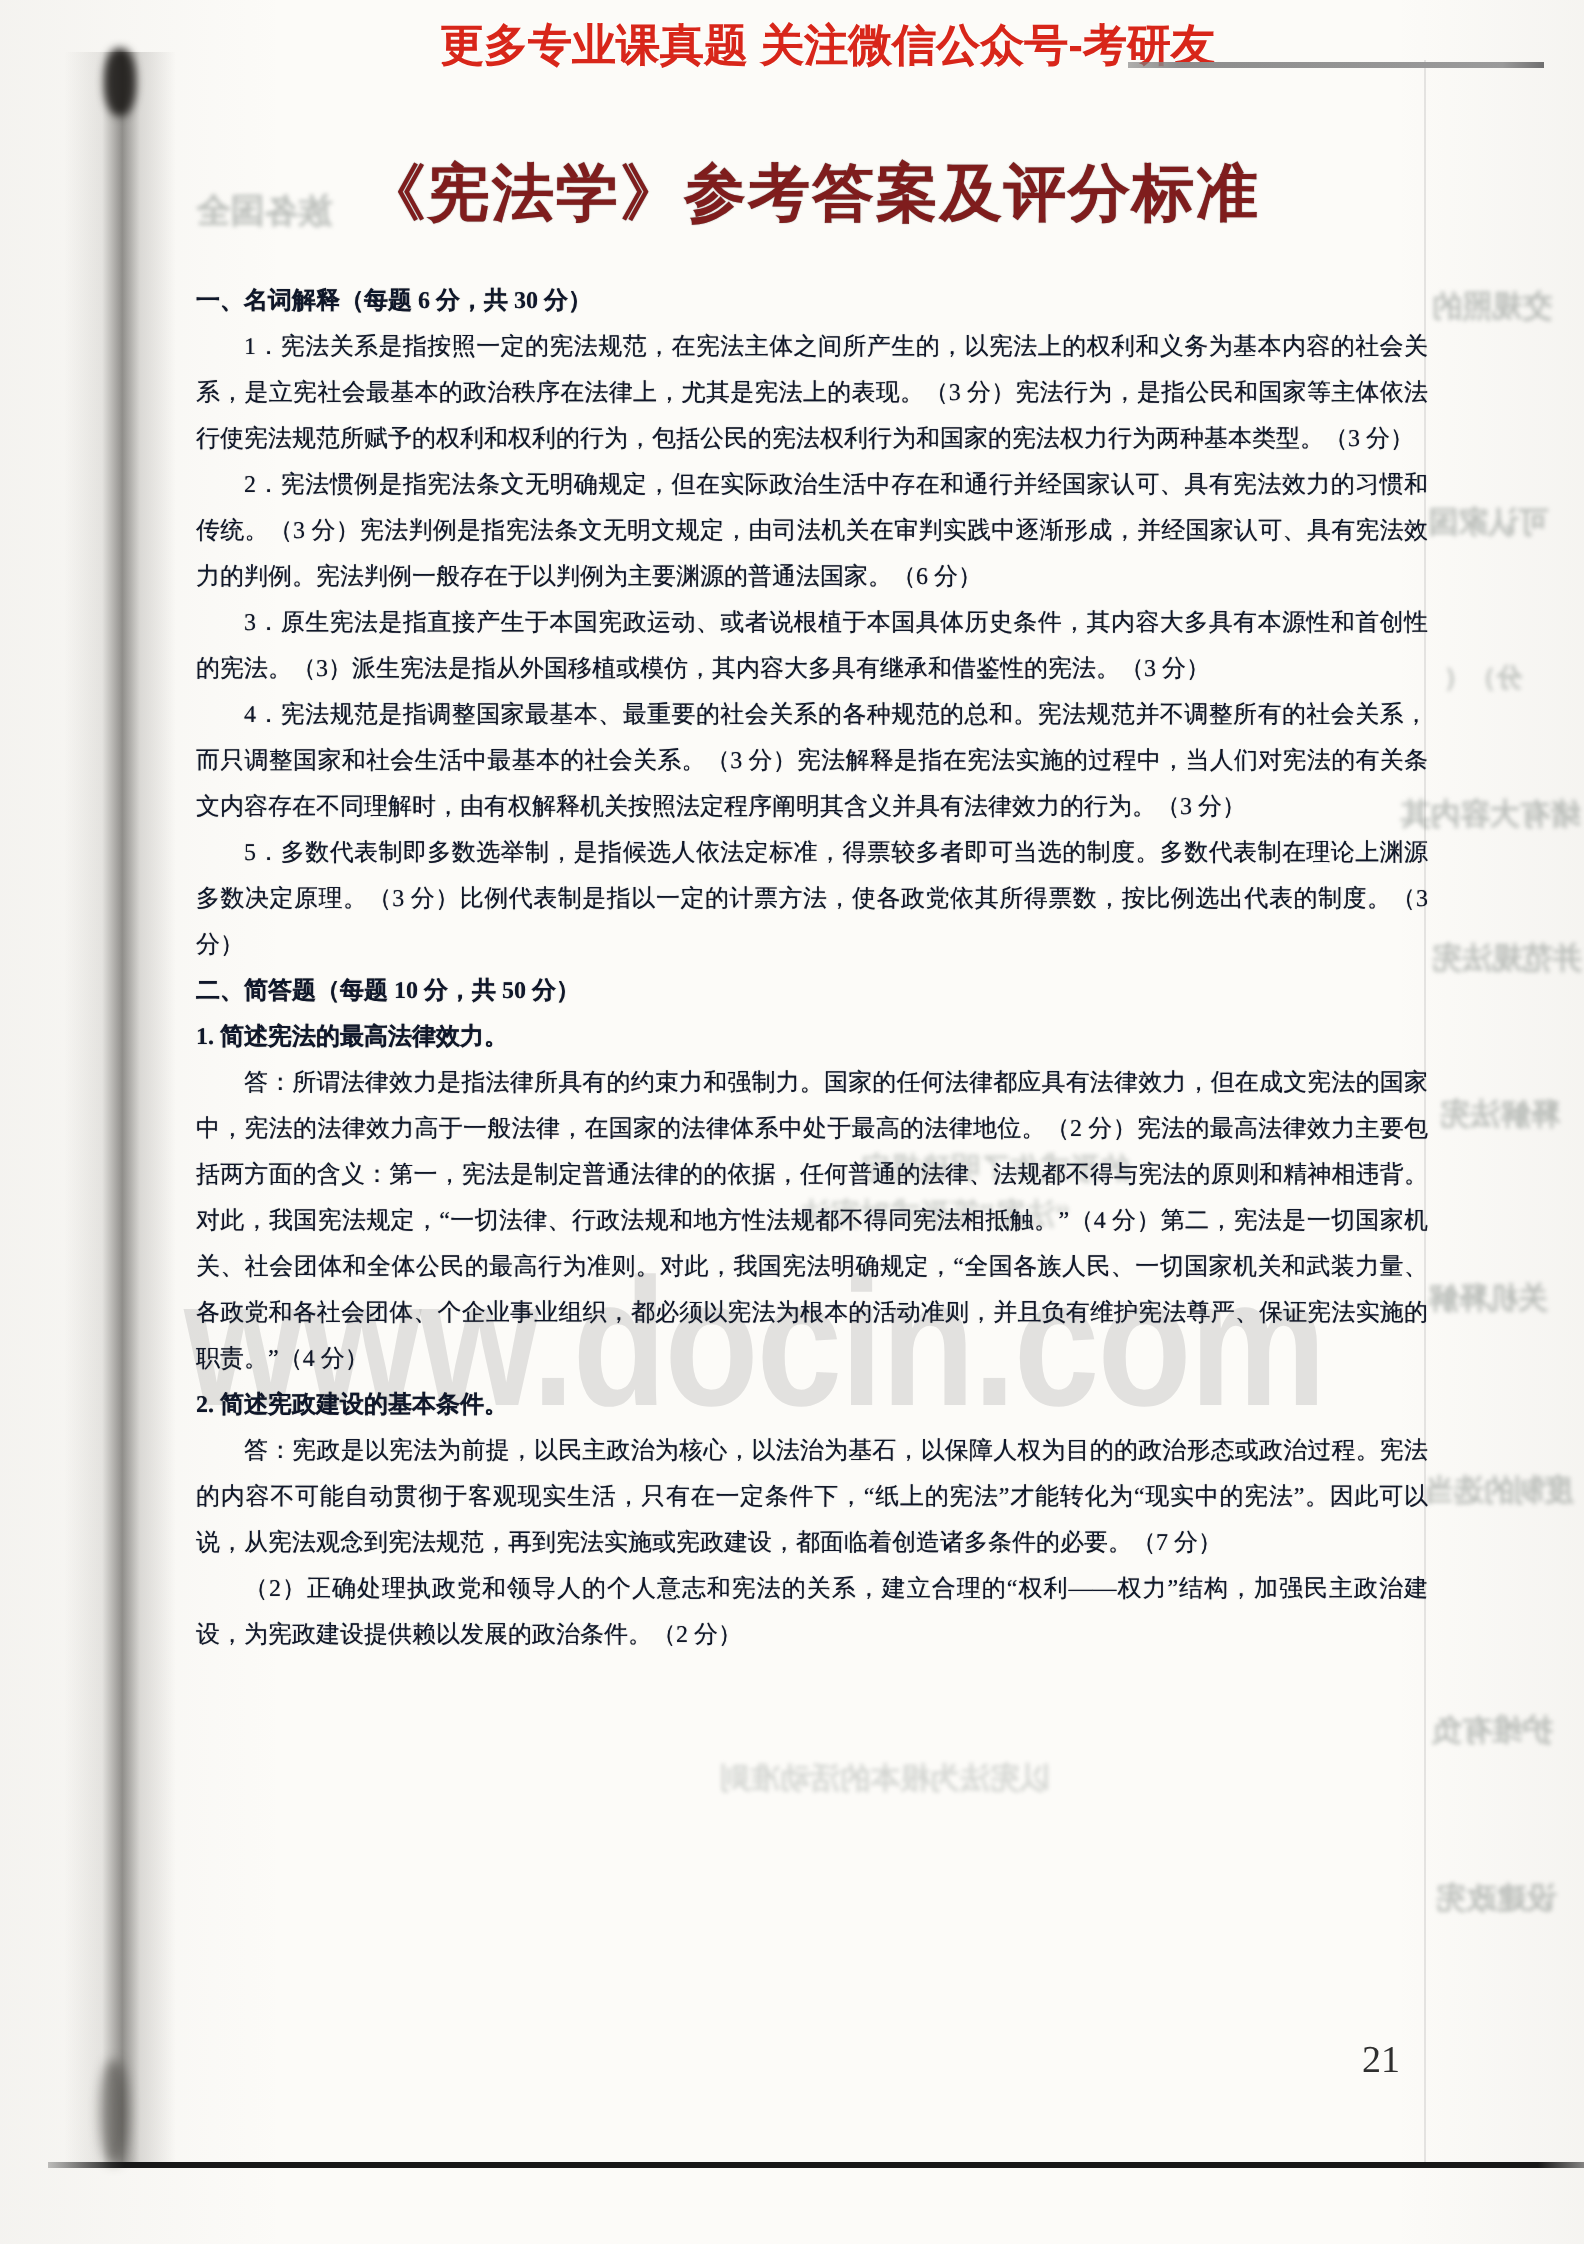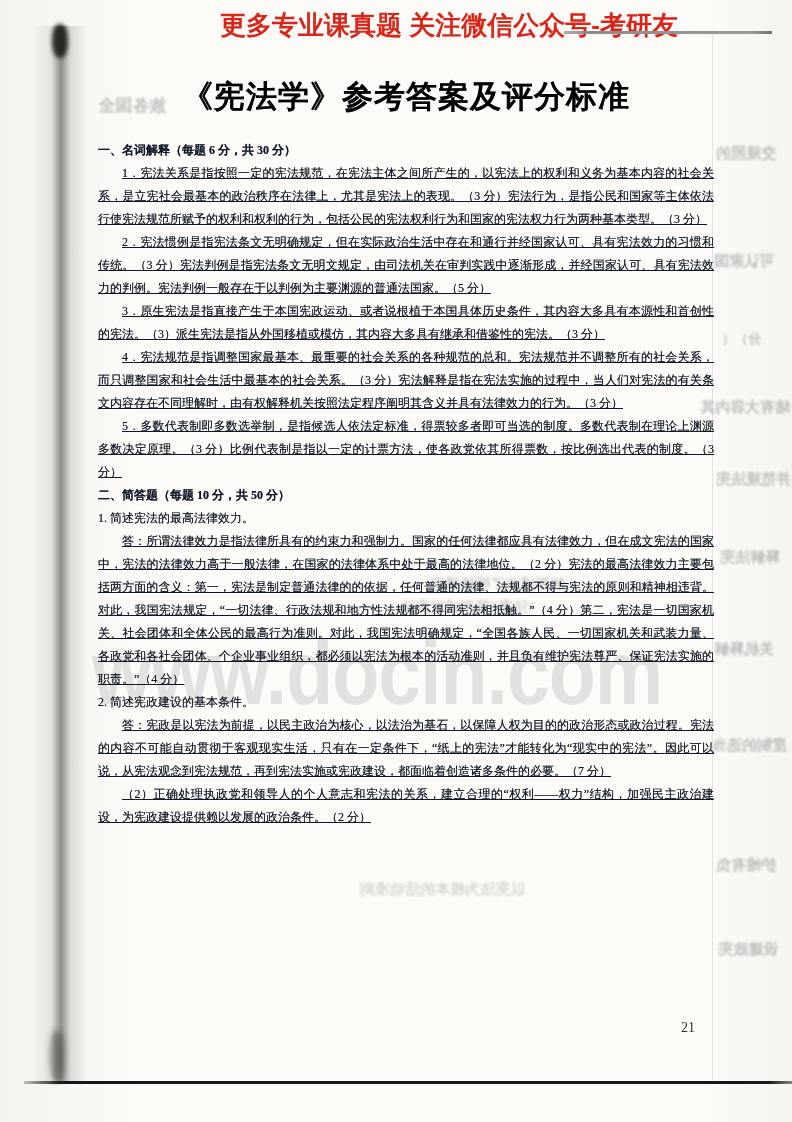--- a/index.html
+++ b/index.html
@@ -13,42 +13,42 @@
     background:linear-gradient(90deg,rgba(120,115,105,.06) 0%,rgba(120,115,105,0) 18%,rgba(120,115,105,0) 88%,rgba(120,115,105,.05) 100%);}
   
   .binding{position:absolute;left:32px;top:26px;width:56px;height:1058px;
     background:linear-gradient(90deg,rgba(60,56,50,0) 0%,rgba(60,56,50,.10) 34%,rgba(40,38,34,.50) 52%,rgba(60,56,50,.16) 68%,rgba(60,56,50,0) 100%);}
   .binding-top{position:absolute;left:52px;top:24px;width:16px;height:34px;background:rgba(22,20,18,.85);border-radius:45%;filter:blur(2px);}
   .binding-bottom{position:absolute;left:50px;top:1030px;width:14px;height:52px;background:rgba(40,38,34,.45);border-radius:45%;filter:blur(3px);}
   
   .page-edge{position:absolute;left:712px;top:30px;width:1px;height:1052px;background:rgba(80,80,80,.13);}
   
   .promo{position:absolute;left:220px;top:8px;font-family:"Liberation Sans","DejaVu Sans",sans-serif;
-    font-size:26px;font-weight:bold;color:#d8261a;letter-spacing:0px;white-space:nowrap;}
+    font-size:22px;font-weight:bold;color:#d8261a;letter-spacing:0px;white-space:nowrap;}
   .promo-underline{position:absolute;left:564px;top:31px;width:208px;height:3px;
     background:linear-gradient(90deg,rgba(110,110,110,.55),#8d8d8d 12%,#9a9a9a 90%,#6f6f6f);}
   
   .doc-title{position:absolute;left:98px;top:76px;width:616px;text-align:center;
-    font-size:31px;font-weight:bold;color:#000000;letter-spacing:1px;white-space:nowrap;
+    font-size:31px;font-weight:bold;color:#7f1d1d;letter-spacing:1px;white-space:nowrap;
     text-shadow:0 0 .6px rgba(0,0,0,.55);}
   
   .body-text{position:absolute;left:98px;top:127px;width:616px;
     font-size:12px;line-height:23px;color:#0f172a;text-align:justify;
     text-shadow:0 0 .45px rgba(40,40,40,.7);margin-top:12px;}
   .body-text p{margin:0;padding:0;}
-  .indent{text-indent:2em;text-decoration:underline;}
+  .indent{text-indent:2em;}
   .sec-head{font-weight:bold;}
-  .q-line{font-weight:normal;}
+  .q-line{font-weight:bold;}
   
   .watermark{position:absolute;left:92px;top:620px;width:628px;white-space:nowrap;
     font-family:"Liberation Sans","DejaVu Sans",sans-serif;font-weight:bold;
     font-size:77px;letter-spacing:-1px;color:rgba(125,125,125,.20);
     transform:scaleY(1.18);transform-origin:top left;pointer-events:none;}
   
-  .page-number{position:absolute;left:681px;top:1020px;font-size:14px;color:#2f2f2f;}
+  .page-number{position:absolute;left:681px;top:1020px;font-size:19px;color:#2f2f2f;}
   
   .bottom-rule{position:absolute;left:24px;top:1081px;width:768px;height:3px;
     background:linear-gradient(90deg,rgba(20,20,20,.25),#181818 5%,#181818 97%,rgba(20,20,20,.5));}
   
   .bleed{position:absolute;transform:scaleX(-1);filter:blur(1.1px);
     color:rgba(92,102,96,.38);font-weight:bold;font-size:15px;white-space:nowrap;
     pointer-events:none;}
 </style>
 </head>
 <body>
@@ -80,21 +80,21 @@
   <div class="promo">更多专业课真题 关注微信公众号-考研友</div>
   <div class="promo-underline"></div>
 
   <div class="doc-title">《宪法学》参考答案及评分标准</div>
 
   <div class="watermark">www.docin.com</div>
 
   <div class="body-text">
     <p class="sec-head">一、名词解释（每题 6 分，共 30 分）</p>
     <p class="indent">1．宪法关系是指按照一定的宪法规范，在宪法主体之间所产生的，以宪法上的权利和义务为基本内容的社会关系，是立宪社会最基本的政治秩序在法律上，尤其是宪法上的表现。（3 分）宪法行为，是指公民和国家等主体依法行使宪法规范所赋予的权利和权利的行为，包括公民的宪法权利行为和国家的宪法权力行为两种基本类型。（3 分）</p>
-    <p class="indent">2．宪法惯例是指宪法条文无明确规定，但在实际政治生活中存在和通行并经国家认可、具有宪法效力的习惯和传统。（3 分）宪法判例是指宪法条文无明文规定，由司法机关在审判实践中逐渐形成，并经国家认可、具有宪法效力的判例。宪法判例一般存在于以判例为主要渊源的普通法国家。（5 分）</p>
+    <p class="indent">2．宪法惯例是指宪法条文无明确规定，但在实际政治生活中存在和通行并经国家认可、具有宪法效力的习惯和传统。（3 分）宪法判例是指宪法条文无明文规定，由司法机关在审判实践中逐渐形成，并经国家认可、具有宪法效力的判例。宪法判例一般存在于以判例为主要渊源的普通法国家。（6 分）</p>
     <p class="indent">3．原生宪法是指直接产生于本国宪政运动、或者说根植于本国具体历史条件，其内容大多具有本源性和首创性的宪法。（3）派生宪法是指从外国移植或模仿，其内容大多具有继承和借鉴性的宪法。（3 分）</p>
     <p class="indent">4．宪法规范是指调整国家最基本、最重要的社会关系的各种规范的总和。宪法规范并不调整所有的社会关系，而只调整国家和社会生活中最基本的社会关系。（3 分）宪法解释是指在宪法实施的过程中，当人们对宪法的有关条文内容存在不同理解时，由有权解释机关按照法定程序阐明其含义并具有法律效力的行为。（3 分）</p>
     <p class="indent">5．多数代表制即多数选举制，是指候选人依法定标准，得票较多者即可当选的制度。多数代表制在理论上渊源多数决定原理。（3 分）比例代表制是指以一定的计票方法，使各政党依其所得票数，按比例选出代表的制度。（3 分）</p>
 
     <p class="sec-head">二、简答题（每题 10 分，共 50 分）</p>
     <p class="q-line">1. 简述宪法的最高法律效力。</p>
     <p class="indent">答：所谓法律效力是指法律所具有的约束力和强制力。国家的任何法律都应具有法律效力，但在成文宪法的国家中，宪法的法律效力高于一般法律，在国家的法律体系中处于最高的法律地位。（2 分）宪法的最高法律效力主要包括两方面的含义：第一，宪法是制定普通法律的的依据，任何普通的法律、法规都不得与宪法的原则和精神相违背。对此，我国宪法规定，“一切法律、行政法规和地方性法规都不得同宪法相抵触。”（4 分）第二，宪法是一切国家机关、社会团体和全体公民的最高行为准则。对此，我国宪法明确规定，“全国各族人民、一切国家机关和武装力量、各政党和各社会团体、个企业事业组织，都必须以宪法为根本的活动准则，并且负有维护宪法尊严、保证宪法实施的职责。”（4 分）</p>
     <p class="q-line">2. 简述宪政建设的基本条件。</p>
     <p class="indent">答：宪政是以宪法为前提，以民主政治为核心，以法治为基石，以保障人权为目的的政治形态或政治过程。宪法的内容不可能自动贯彻于客观现实生活，只有在一定条件下，“纸上的宪法”才能转化为“现实中的宪法”。因此可以说，从宪法观念到宪法规范，再到宪法实施或宪政建设，都面临着创造诸多条件的必要。（7 分）</p>
     <p class="indent">（2）正确处理执政党和领导人的个人意志和宪法的关系，建立合理的“权利——权力”结构，加强民主政治建设，为宪政建设提供赖以发展的政治条件。（2 分）</p>

